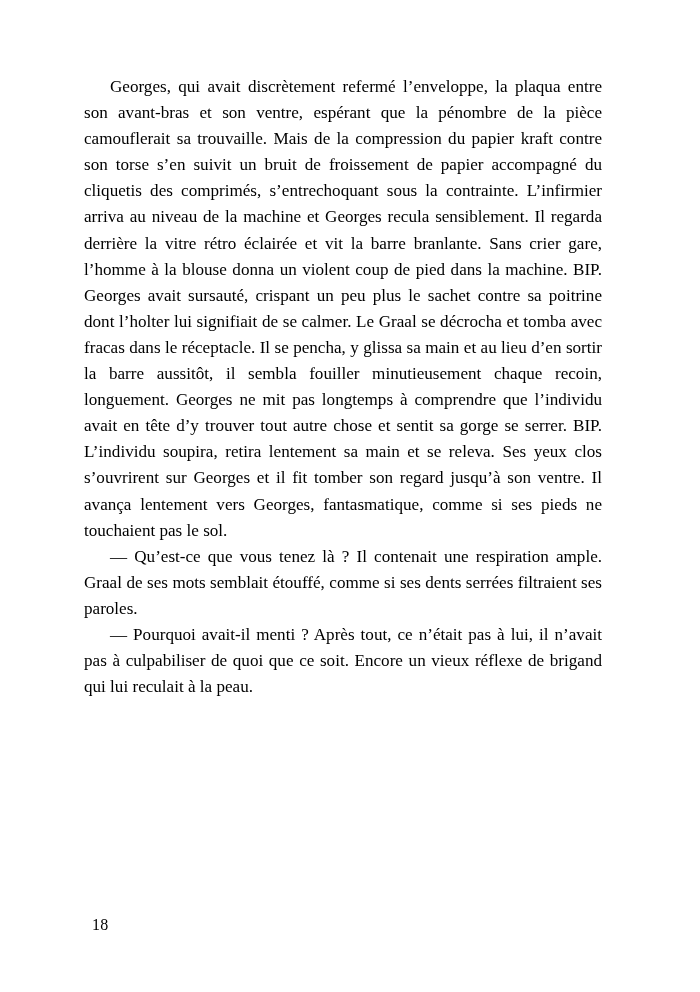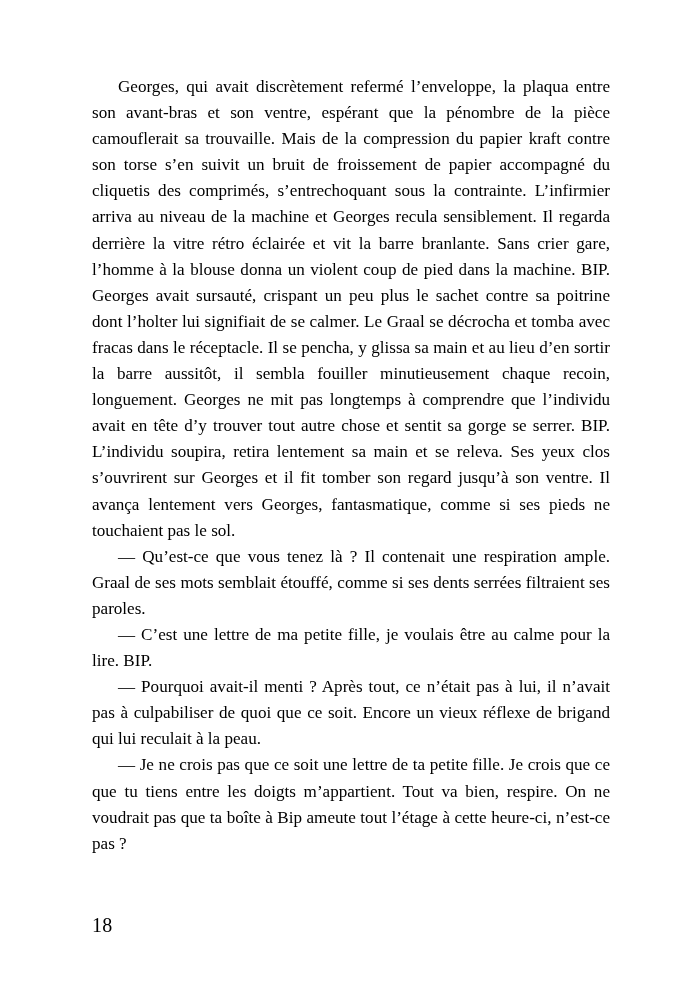--- a/index.html
+++ b/index.html
@@ -11,21 +11,21 @@
   .page {
     position: relative;
     width: 700px;
     height: 992px;
     background: #ffffff;
     overflow: hidden;
     box-sizing: border-box;
   }
   .text-block {
     position: absolute;
-    left: 92px;
+    left: 84px;
     top: 74px;
     width: 518px;
     font-family: "Liberation Serif", "DejaVu Serif", serif;
     font-size: 17.1px;
     line-height: 26.1px;
     color: #000000;
     text-align: justify;
     text-justify: inter-word;
     -webkit-hyphens: none;
     hyphens: none;
@@ -33,34 +33,32 @@
   .para {
     margin: 0;
     text-indent: 26px;
     text-align: justify;
   }
   .folio {
     position: absolute;
     left: 92px;
     top: 915px;
     font-family: "Liberation Serif", "DejaVu Serif", serif;
-    font-size: 20px;
+    font-size: 16px;
     line-height: 20px;
     color: #000000;
     letter-spacing: 0.3px;
   }
 </style>
 </head>
 <body>
 
 <div class="page">
 
   <div class="text-block">
     <p class="para">Georges, qui avait discrètement refermé l’enveloppe, la plaqua entre son avant-bras et son ventre, espérant que la pénombre de la pièce camouflerait sa trouvaille. Mais de la compression du papier kraft contre son torse s’en suivit un bruit de froissement de papier accompagné du cliquetis des comprimés, s’entrechoquant sous la contrainte. L’infirmier arriva au niveau de la machine et Georges recula sensiblement. Il regarda derrière la vitre rétro éclairée et vit la barre branlante. Sans crier gare, l’homme à la blouse donna un violent coup de pied dans la machine. BIP. Georges avait sursauté, crispant un peu plus le sachet contre sa poitrine dont l’holter lui signifiait de se calmer. Le Graal se décrocha et tomba avec fracas dans le réceptacle. Il se pencha, y glissa sa main et au lieu d’en sortir la barre aussitôt, il sembla fouiller minutieusement chaque recoin, longuement. Georges ne mit pas longtemps à comprendre que l’individu avait en tête d’y trouver tout autre chose et sentit sa gorge se serrer. BIP. L’individu soupira, retira lentement sa main et se releva. Ses yeux clos s’ouvrirent sur Georges et il fit tomber son regard jusqu’à son ventre. Il avança lentement vers Georges, fantasmatique, comme si ses pieds ne touchaient pas le sol.</p>
     <p class="para">— Qu’est-ce que vous tenez là ? Il contenait une respiration ample. Graal de ses mots semblait étouffé, comme si ses dents serrées filtraient ses paroles.</p>
-    <p class="para">— C’est une lettre de ma petite fille, je voulais être au calme pour la lire. BIP.</p>
     <p class="para">— Pourquoi avait-il menti ? Après tout, ce n’était pas à lui, il n’avait pas à culpabiliser de quoi que ce soit. Encore un vieux réflexe de brigand qui lui reculait à la peau.</p>
-    <p class="para">— Je ne crois pas que ce soit une lettre de ta petite fille. Je crois que ce que tu tiens entre les doigts m’appartient. Tout va bien, respire. On ne voudrait pas que ta boîte à Bip ameute tout l’étage à cette heure-ci, n’est-ce pas ?</p>
   </div>
 
   <div class="folio">18</div>
 
 </div>
 
 </body></html>

